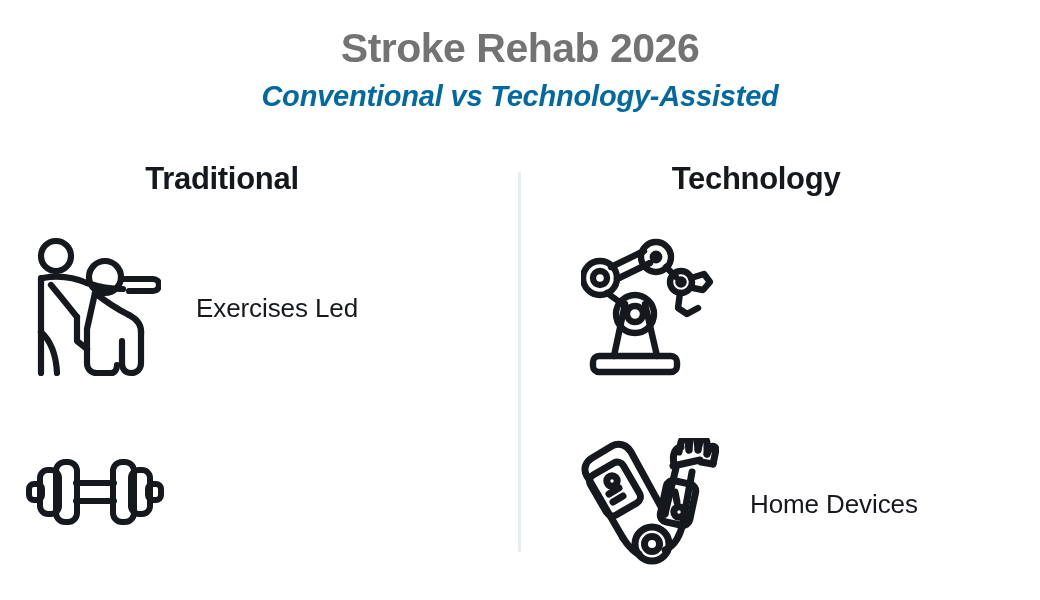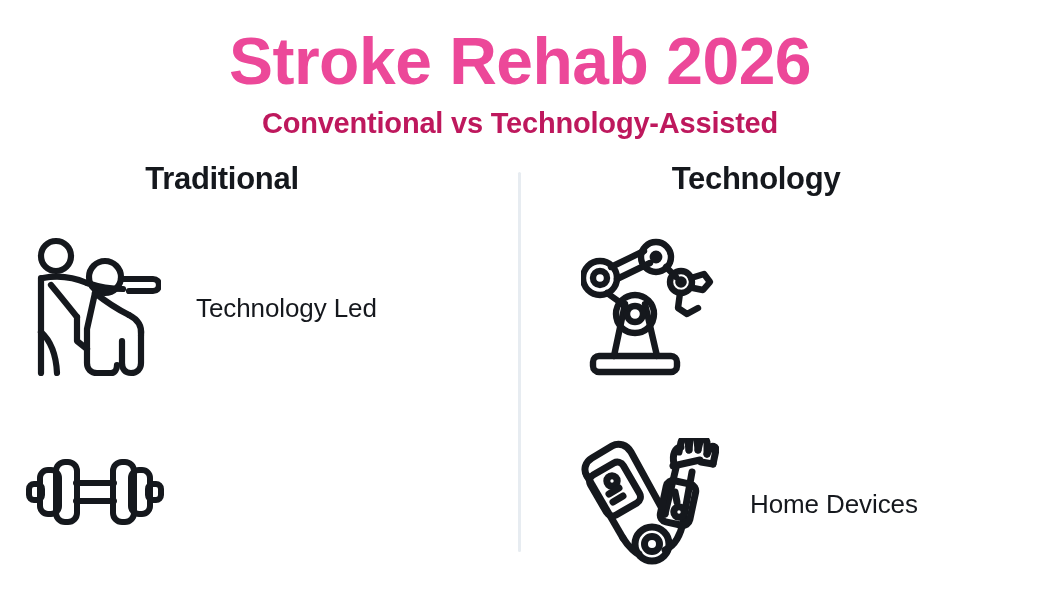--- a/index.html
+++ b/index.html
@@ -26,33 +26,34 @@
   
   .header {
     position: absolute;
     top: 26px;
     left: 0;
     width: 1040px;
     text-align: center;
   }
   .title {
     margin: 0;
-    font-size: 66px;
+    font-size: 41px;
     font-weight: 700;
     letter-spacing: -0.5px;
-    color: #ec4899;
+    color: #737373;
     line-height: 1.08;
   }
   .subtitle {
     margin: 10px 0 0 0;
     font-size: 29px;
     font-weight: 600;
     letter-spacing: -0.2px;
-    color: #be185d;
+    color: #0369a1;
     line-height: 1.15;
+    font-style: italic;
   }
 
   
   .columns {
     position: absolute;
     top: 160px;
     left: 0;
     width: 1040px;
     height: 420px;
     display: flex;
@@ -167,21 +168,21 @@
 
             <path d="M66 56 C 76 64 88 72 100 78"></path>
             <path d="M100 78 C 110 83 113 90 112 98"></path>
 
             <path d="M112 98 L112 126 C 112 132 108 136 102 136 C 96 136 93 132 93 126 L93 104"></path>
 
             <path d="M66 56 L58 92 L58 126 C 58 132 62 136 68 136 L82 136"></path>
             <path d="M82 136 C 86 136 88 132 88 128"></path>
           </svg>
         </div>
-        <div class="item-label">Technology Led</div>
+        <div class="item-label">Exercises Led</div>
       </div>
 
       <div class="row row-2">
         <div class="icon-box small">
           <svg width="140" height="78" viewBox="0 0 140 78" fill="none" stroke="#15181d" stroke-width="6" stroke-linecap="round" stroke-linejoin="round">
 
             <rect x="4" y="31" width="13" height="16" rx="5"></rect>
 
             <rect x="15" y="17" width="19" height="44" rx="8"></rect>
 

